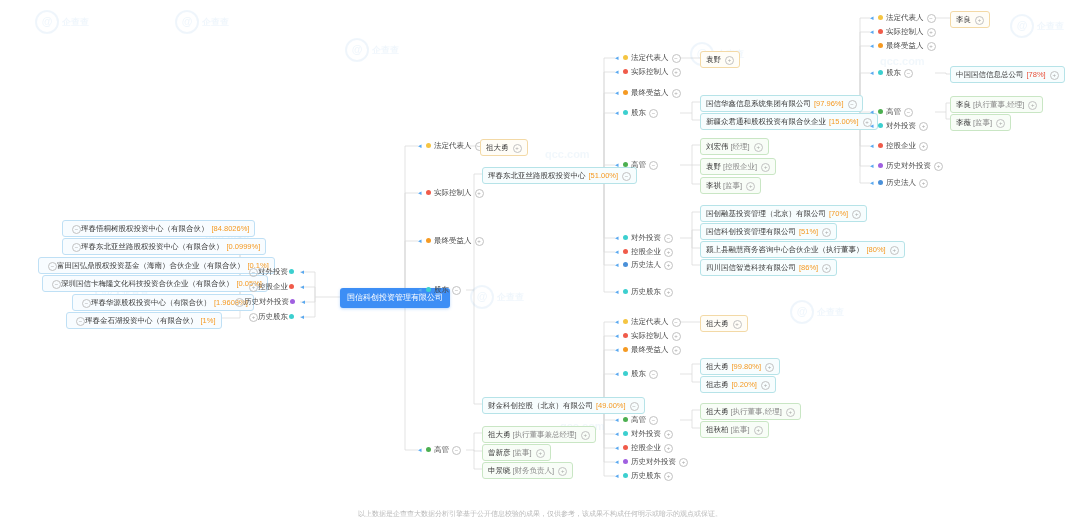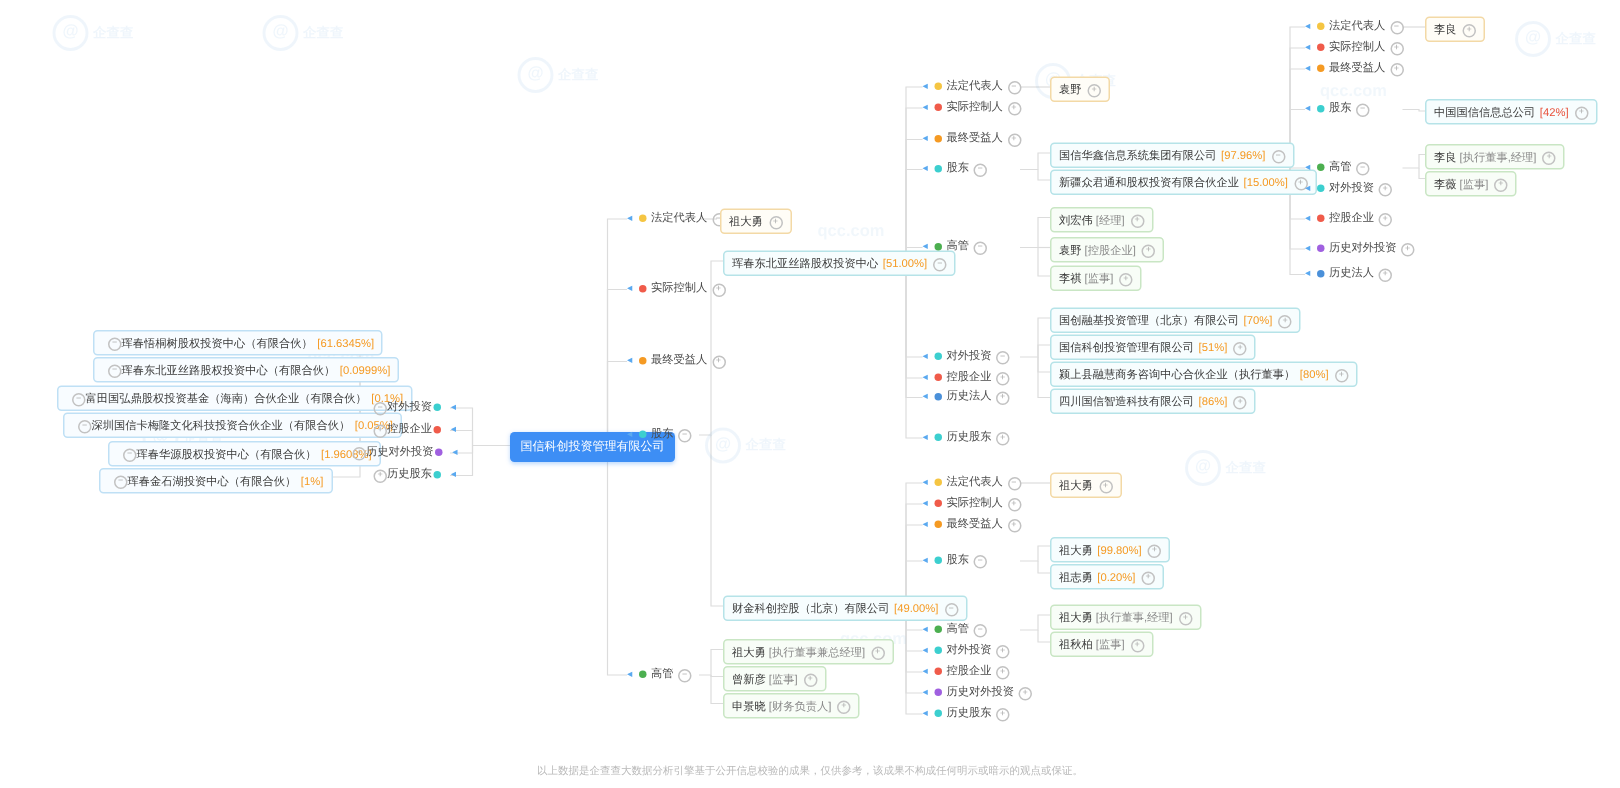--- a/index.html
+++ b/index.html
@@ -55,21 +55,21 @@
   }
 
   
   .cat{
     position:absolute;white-space:nowrap;font-size:7.5px;line-height:10px;
     color:#4a4a4a;cursor:pointer;
   }
   .cat .arrow{display:inline-block;width:7px;color:#5aa9f0;font-size:7px;vertical-align:middle;}
   .cat .dot{display:inline-block;width:5px;height:5px;border-radius:50%;
             vertical-align:middle;margin:0 3px 1px 1px;}
-  .cat .lbl{vertical-align:middle;font-family:Liberation Mono, monospace;}
+  .cat .lbl{vertical-align:middle;}
   .cat .tog{
     display:inline-block;width:7px;height:7px;border:1px solid #c2c2c2;border-radius:50%;
     color:#a8a8a8;font-size:6px;line-height:6px;text-align:center;margin-left:3px;
     vertical-align:middle;
   }
   .cat.rtl{text-align:right;}
 
   .footer{
     position:absolute;left:0;right:0;bottom:6px;text-align:center;
     font-size:7px;color:#b9b9b9;
@@ -169,21 +169,21 @@
   <div class="wm" style="left:1010px;top:14px;"><span class="ring">@</span><span class="txt">企查查</span></div>
   <div class="wm" style="left:95px;top:280px;"><span class="ring">@</span><span class="txt">企查查</span></div>
   <div class="wm" style="left:470px;top:285px;"><span class="ring">@</span><span class="txt">企查查</span></div>
   <div class="wm" style="left:790px;top:300px;"><span class="ring">@</span><span class="txt">企查查</span></div>
   <div class="wm2" style="left:205px;top:232px;"><span>qcc.com</span></div>
   <div class="wm2" style="left:545px;top:148px;"><span>qcc.com</span></div>
   <div class="wm2" style="left:560px;top:420px;"><span>qcc.com</span></div>
   <div class="wm2" style="left:880px;top:55px;"><span>qcc.com</span></div>
 
   <div class="node n-blue" style="left:62px;top:220px;">
-    <span class="plus">−</span><span>珲春悟桐树股权投资中心（有限合伙）</span><span class="pct">[61.6345%]</span>
+    <span class="plus">−</span><span>珲春悟桐树股权投资中心（有限合伙）</span><span class="pct">[84.8026%]</span>
   </div>
   <div class="node n-blue" style="left:62px;top:238px;">
     <span class="plus">−</span><span>珲春东北亚丝路股权投资中心（有限合伙）</span><span class="pct">[0.0999%]</span>
   </div>
   <div class="node n-blue" style="left:38px;top:257px;">
     <span class="plus">−</span><span>富田国弘鼎股权投资基金（海南）合伙企业（有限合伙）</span><span class="pct">[0.1%]</span>
   </div>
   <div class="node n-blue" style="left:42px;top:275px;">
     <span class="plus">−</span><span>深圳国信卡梅隆文化科技投资合伙企业（有限合伙）</span><span class="pct">[0.05%]</span>
   </div>
@@ -374,21 +374,21 @@
     <span class="arrow">◂</span><span class="dot" style="background:#a060e0"></span><span class="lbl">历史对外投资</span><span class="tog">+</span>
   </div>
   <div class="cat" style="left:870px;top:178px;">
     <span class="arrow">◂</span><span class="dot" style="background:#4a90d9"></span><span class="lbl">历史法人</span><span class="tog">+</span>
   </div>
 
   <div class="node n-orange" style="left:950px;top:11px;">
     <span>李良</span><span class="plus">+</span>
   </div>
   <div class="node n-cyan n-red" style="left:950px;top:66px;">
-    <span>中国国信信息总公司</span><span class="pct">[42%]</span><span class="plus">+</span>
+    <span>中国国信信息总公司</span><span class="pct">[78%]</span><span class="plus">+</span>
   </div>
   <div class="node n-green" style="left:950px;top:96px;">
     <span>李良</span><span class="role">[执行董事,经理]</span><span class="plus">+</span>
   </div>
   <div class="node n-green" style="left:950px;top:114px;">
     <span>李薇</span><span class="role">[监事]</span><span class="plus">+</span>
   </div>
 
   <div class="footer">
     <span>以上数据是企查查大数据分析引擎基于公开信息校验的成果，仅供参考，该成果不构成任何明示或暗示的观点或保证。</span>

